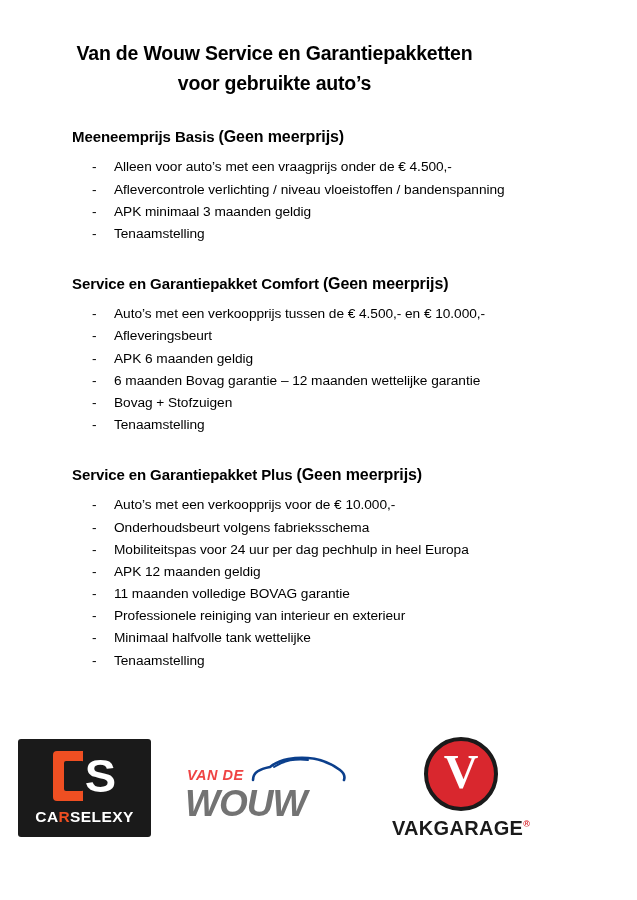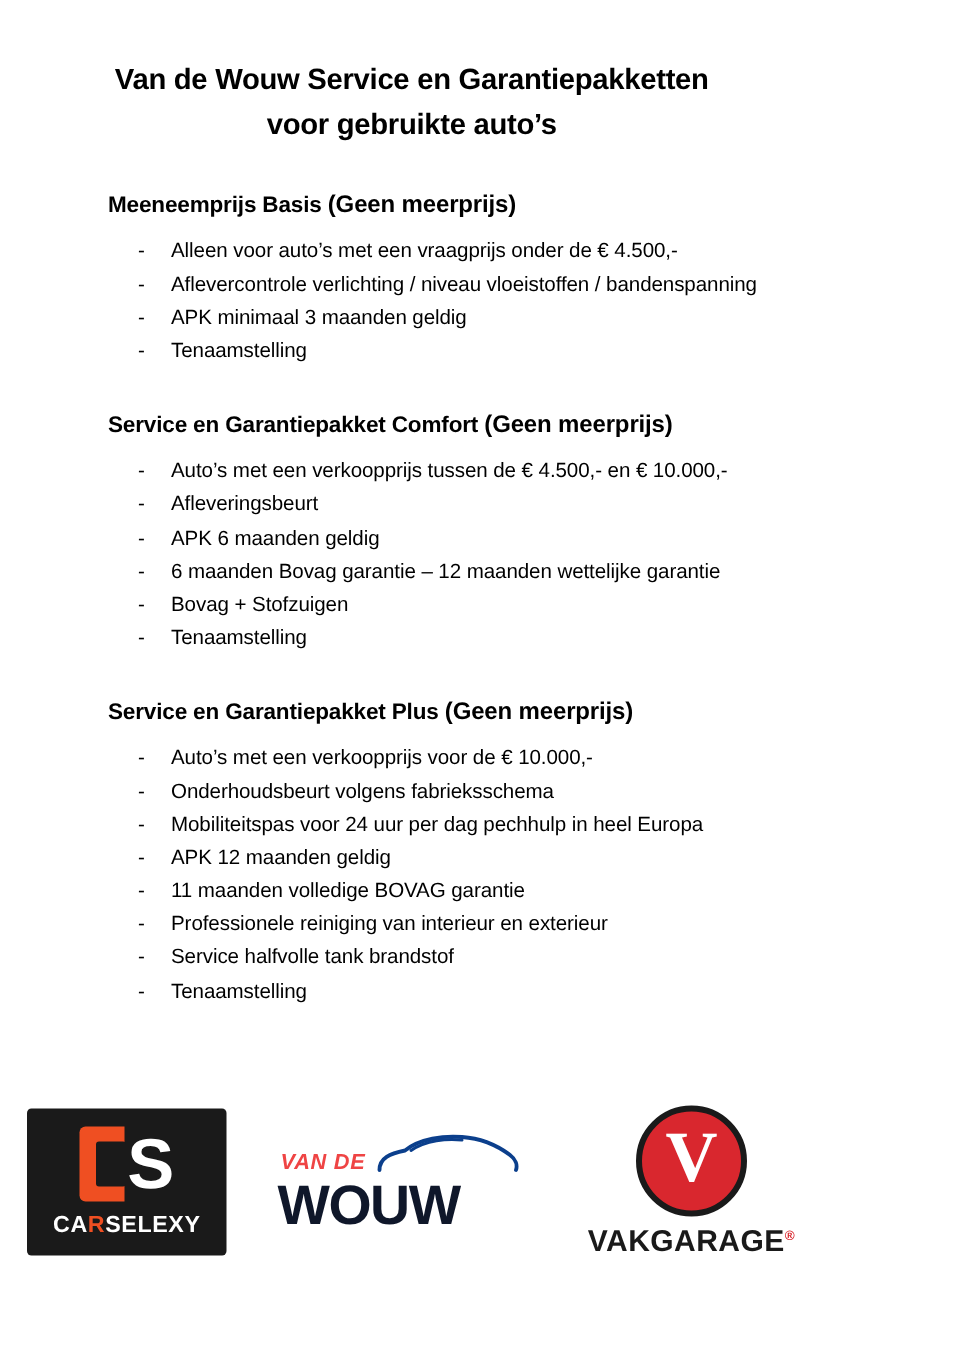--- a/index.html
+++ b/index.html
@@ -162,21 +162,22 @@
   }
   .wouw-car {
     width: 96px;
     height: 30px;
     position: relative;
   }
   .wouw-car svg { display: block; }
   .wouw-main {
     font-size: 37px;
     font-weight: bold;
-    color: #0f172a;
+    font-style: italic;
+    color: #737373;
     letter-spacing: -1px;
     line-height: 1;
     margin-top: 1px;
   }
   
   .logo-vakgarage {
     width: 140px;
     height: 104px;
     display: flex;
     flex-direction: column;
@@ -260,21 +261,21 @@
       <span>Service en Garantiepakket Plus</span>
       <span class="note">(Geen meerprijs)</span>
     </div>
     <ul class="items">
       <li><span class="dash">-</span><span>Auto’s met een verkoopprijs voor de € 10.000,-</span></li>
       <li><span class="dash">-</span><span>Onderhoudsbeurt volgens fabrieksschema</span></li>
       <li><span class="dash">-</span><span>Mobiliteitspas voor 24 uur per dag pechhulp in heel Europa</span></li>
       <li><span class="dash">-</span><span>APK 12 maanden geldig</span></li>
       <li><span class="dash">-</span><span>11 maanden volledige BOVAG garantie</span></li>
       <li><span class="dash">-</span><span>Professionele reiniging van interieur en exterieur</span></li>
-      <li><span class="dash">-</span><span>Service halfvolle tank brandstof</span></li>
+      <li><span class="dash">-</span><span>Minimaal halfvolle tank wettelijke</span></li>
       <li><span class="dash">-</span><span>Tenaamstelling</span></li>
     </ul>
   </div>
 
   <div class="logos">
 
     <div class="logo-carselexy">
       <div class="cs-mark">
         <div class="c-shape"></div>
         <div class="s-shape">S</div>

